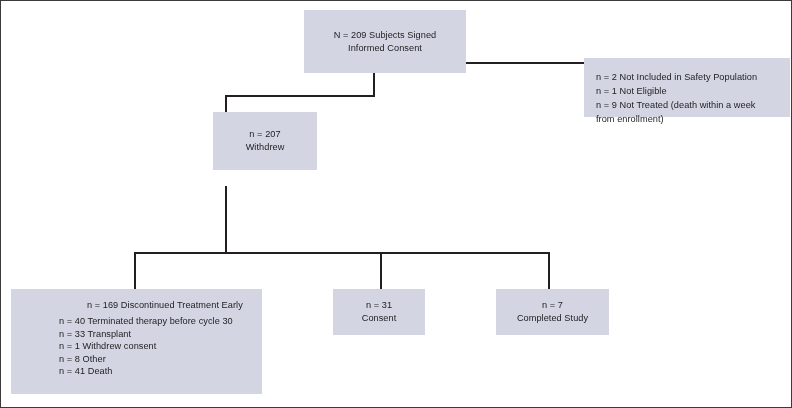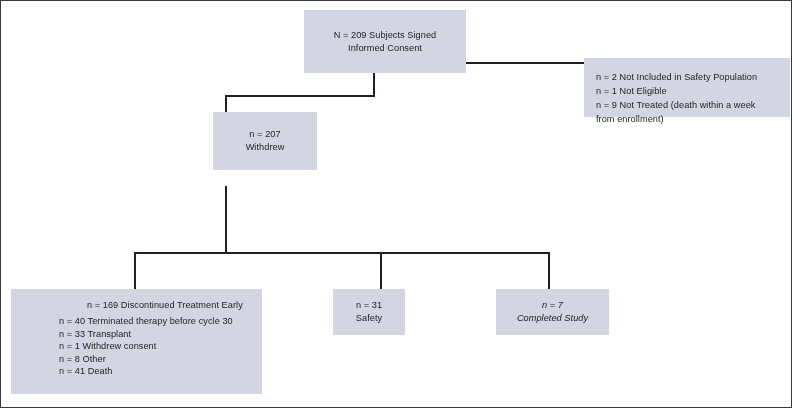--- a/index.html
+++ b/index.html
@@ -66,22 +66,22 @@
     z-index: 1;
   }
   .conn.h { height: 2px; }
   .conn.v { width: 2px; }
 
   
   #node-consent   { left: 303px; top: 9px;   width: 162px; height: 63px; }
   #node-excluded  { left: 583px; top: 57px;  width: 206px; height: 59px; }
   #node-treated   { left: 180px; top: 111px; width: 104px;  height: 58px; margin-left: 32px; }
   #node-disc      { left: 10px;  top: 288px; width: 251px; height: 105px; padding-left: 32px; }
-  #node-ongoing   { left: 332px; top: 288px; width: 72px;  height: 46px; }
-  #node-completed { left: 495px; top: 288px; width: 113px; height: 46px; font-style: italic; }
+  #node-ongoing   { left: 332px; top: 288px; width: 92px;  height: 46px; }
+  #node-completed { left: 495px; top: 288px; width: 113px; height: 46px; }
 
   
   #c-consent-right-h { left: 443px; top: 61px;  width: 141px; }
   #c-consent-down-v  { left: 372px; top: 71px;  height: 25px; }
   #c-consent-left-h  { left: 224px; top: 94px;  width: 150px; }
   #c-treated-up-v    { left: 224px; top: 94px;  height: 35px; }
   #c-treated-down-v  { left: 224px; top: 185px; height: 68px; }
   #c-split-h         { left: 133px; top: 251px; width: 416px; }
   #c-drop-left       { left: 133px; top: 251px; height: 38px; }
   #c-drop-mid        { left: 379px; top: 251px; height: 38px; }
@@ -123,21 +123,21 @@
     <span class="line head">n = 169 Discontinued Treatment Early</span>
     <span class="line">n = 40 Terminated therapy before cycle 30</span>
     <span class="line">n = 33 Transplant</span>
     <span class="line">n = 1 Withdrew consent</span>
     <span class="line">n = 8 Other</span>
     <span class="line">n = 41 Death</span>
   </div>
 
   <div class="node centered" id="node-ongoing">
     <span class="line">n = 31</span>
-    <span class="line">Safety</span>
+    <span class="line">Consent</span>
   </div>
 
   <div class="node centered" id="node-completed">
     <span class="line">n = 7</span>
     <span class="line">Completed Study</span>
   </div>
 
 </div>
 
 </body></html>

